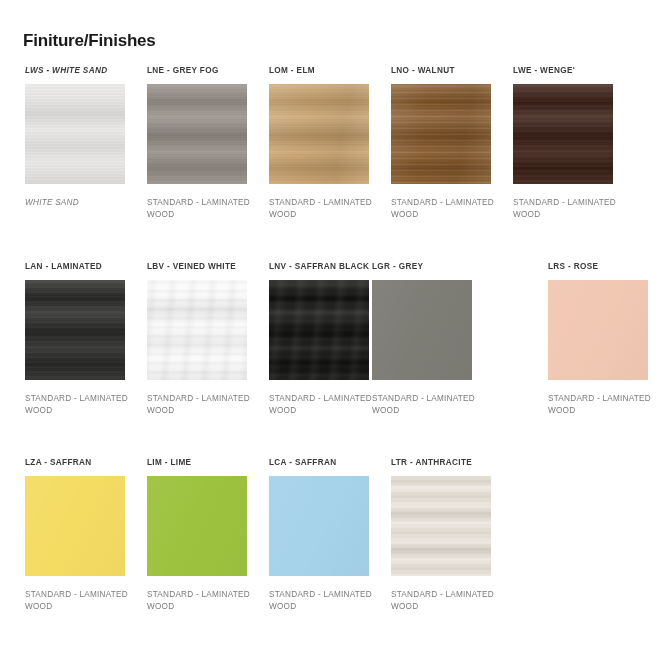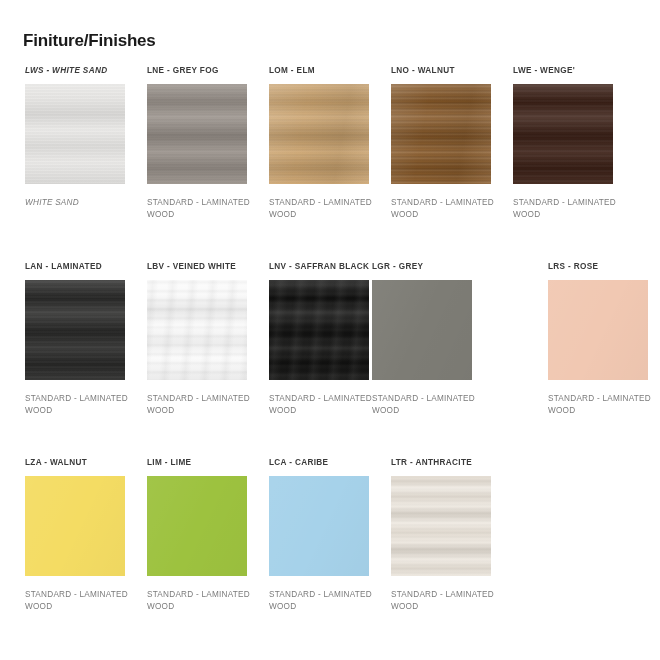--- a/index.html
+++ b/index.html
@@ -270,35 +270,35 @@
         <div class="cell" style="left: 488px; padding-left: 35px;">
           <div class="cell-code">LRS - ROSE</div>
           <div class="swatch" style="background-color: rgb(241, 200, 178);">
             <div class="tex flat-sheen"></div>
           </div>
           <div class="cell-desc">STANDARD - LAMINATED WOOD</div>
         </div>
       </div>
       <div class="row">
         <div class="cell" style="left: 0px;">
-          <div class="cell-code">LZA - WALNUT</div>
+          <div class="cell-code">LZA - SAFFRAN</div>
           <div class="swatch" style="background-color: rgb(244, 220, 99);">
             <div class="tex flat-sheen"></div>
           </div>
           <div class="cell-desc">STANDARD - LAMINATED WOOD</div>
         </div>
         <div class="cell" style="left: 122px;">
           <div class="cell-code">LIM - LIME</div>
           <div class="swatch" style="background-color: rgb(157, 194, 63);">
             <div class="tex flat-sheen"></div>
           </div>
           <div class="cell-desc">STANDARD - LAMINATED WOOD</div>
         </div>
         <div class="cell" style="left: 244px;">
-          <div class="cell-code">LCA - CARIBE</div>
+          <div class="cell-code">LCA - SAFFRAN</div>
           <div class="swatch" style="background-color: rgb(166, 210, 234);">
             <div class="tex flat-sheen"></div>
           </div>
           <div class="cell-desc">STANDARD - LAMINATED WOOD</div>
         </div>
         <div class="cell" style="left: 366px;">
           <div class="cell-code">LTR - ANTHRACITE</div>
           <div class="swatch" style="background-color: rgb(233, 226, 216);">
             <div class="tex stone-bands"></div>
           </div>

